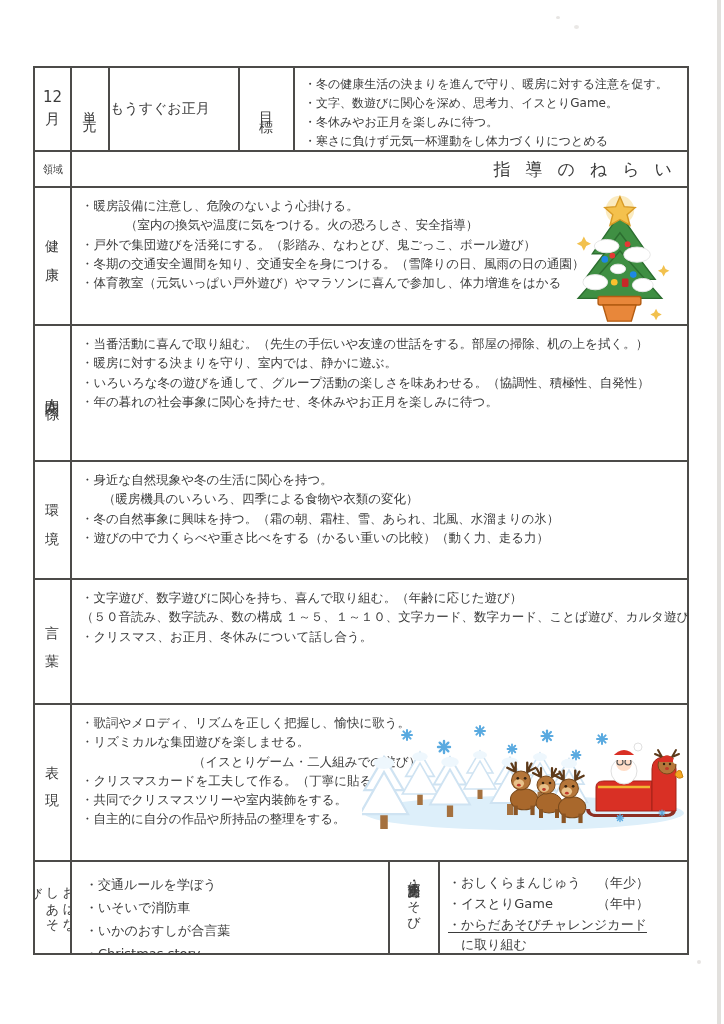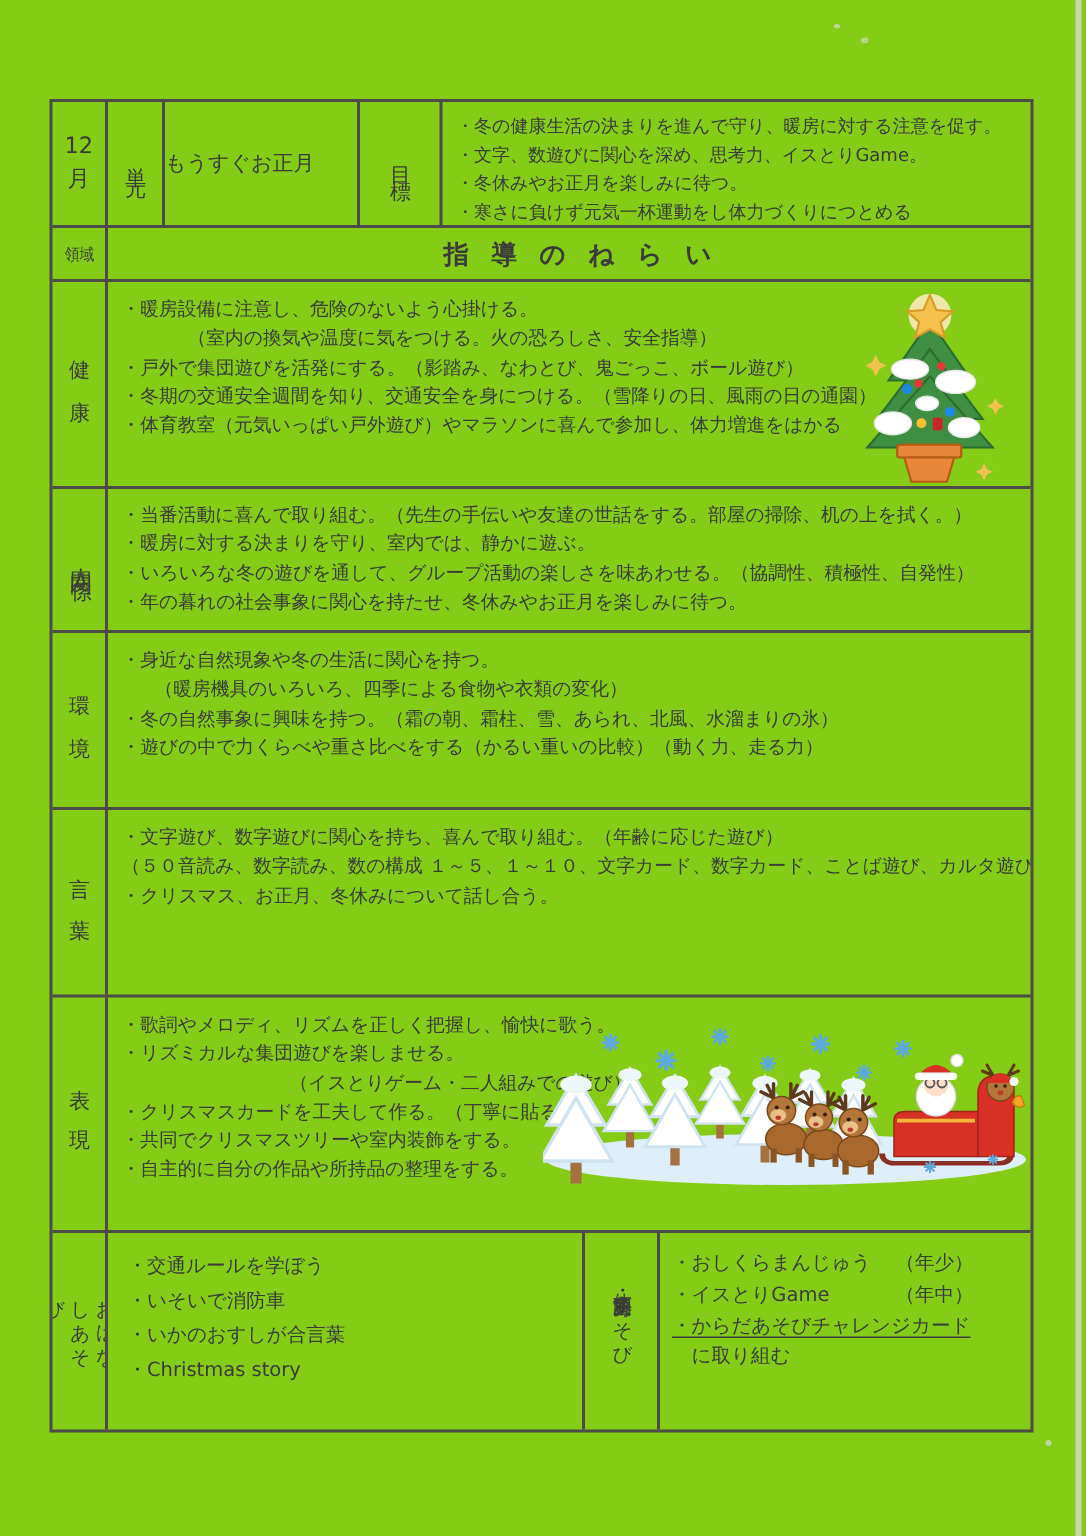--- a/index.html
+++ b/index.html
@@ -3,21 +3,21 @@
 <meta charset="utf-8">
 <style>
   html,body{margin:0;padding:0;}
   body{
     width:724px;height:1024px;
     background:#e9e7e4;
     font-family:"DejaVu Sans","Liberation Sans",sans-serif;
   }
   .page{
     position:relative;width:724px;height:1024px;overflow:hidden;
-    background:#84cc16;
+    background:#ffffff;
     color:#3b3b3b;
   }
   .edge-streak{
     position:absolute;top:0;right:3px;width:4px;height:100%;
     background:#dbd8d4;opacity:.8;
   }
   .speck{position:absolute;background:#dcd9d5;border-radius:50%;}
 
   .ctable{
     position:absolute;left:33px;top:66px;width:656px;height:889px;
@@ -27,39 +27,39 @@
   }
   .row{display:flex;border-bottom:2px solid #4c4b49;box-sizing:border-box;min-height:0;}
   .row.last{border-bottom:none;flex:1;}
   .cell{border-right:2px solid #4c4b49;box-sizing:border-box;position:relative;overflow:hidden;}
   .cell.nob{border-right:none;}
 
   
   .r-top{height:84px;}
   .r-domain{height:36px;}
   .r-health{height:138px;}
-  .r-rel{height:96px;font-family:Liberation Serif, serif;}
+  .r-rel{height:136px;}
   .r-env{height:118px;}
   .r-lang{height:125px;}
   .r-expr{height:157px;}
 
   
   .c-month{width:37px;display:flex;align-items:center;justify-content:center;font-size:15px;}
   .c-month span{display:block;width:26px;text-align:center;line-height:1.45;}
   .c-unitlabel{width:38px;display:flex;align-items:center;justify-content:center;}
   .c-unitvalue{width:130px;display:flex;align-items:center;padding-left:0;font-size:14px;}
   .c-goallabel{width:55px;display:flex;align-items:center;justify-content:center;}
   .c-goals{flex:1;padding:7px 4px 0 9px;font-size:12px;line-height:1.58;}
   .vtext{writing-mode:vertical-rl;text-orientation:upright;font-size:14px;letter-spacing:9px;}
 
   
   .c-domain{width:37px;display:flex;align-items:center;justify-content:center;font-size:11px;}
   .c-domain span{transform:scaleX(.9);white-space:nowrap;}
-  .c-heading{flex:1;display:flex;align-items:center;justify-content:center;
-             font-size:17px;letter-spacing:15px;padding-left:26px;box-sizing:border-box;font-weight:bold;}
+  .c-heading{flex:1;display:flex;align-items:center;justify-content:flex-end;
+             font-size:17px;letter-spacing:15px;padding-left:26px;box-sizing:border-box;}
 
   
   .sec-label{width:37px;display:flex;align-items:center;justify-content:center;}
   .sec-label .vtext{font-size:14px;letter-spacing:28px;}
   .sec-label .vtext.tight{letter-spacing:3px;font-size:14px;}
   .sec-content{flex:1;padding:8px 4px 0 9px;font-size:12.5px;line-height:1.54;position:relative;}
   .line{white-space:nowrap;}
   .line.ind1{padding-left:44px;}
   .line.ind2{padding-left:112px;}
   .line.ind3{padding-left:22px;}

